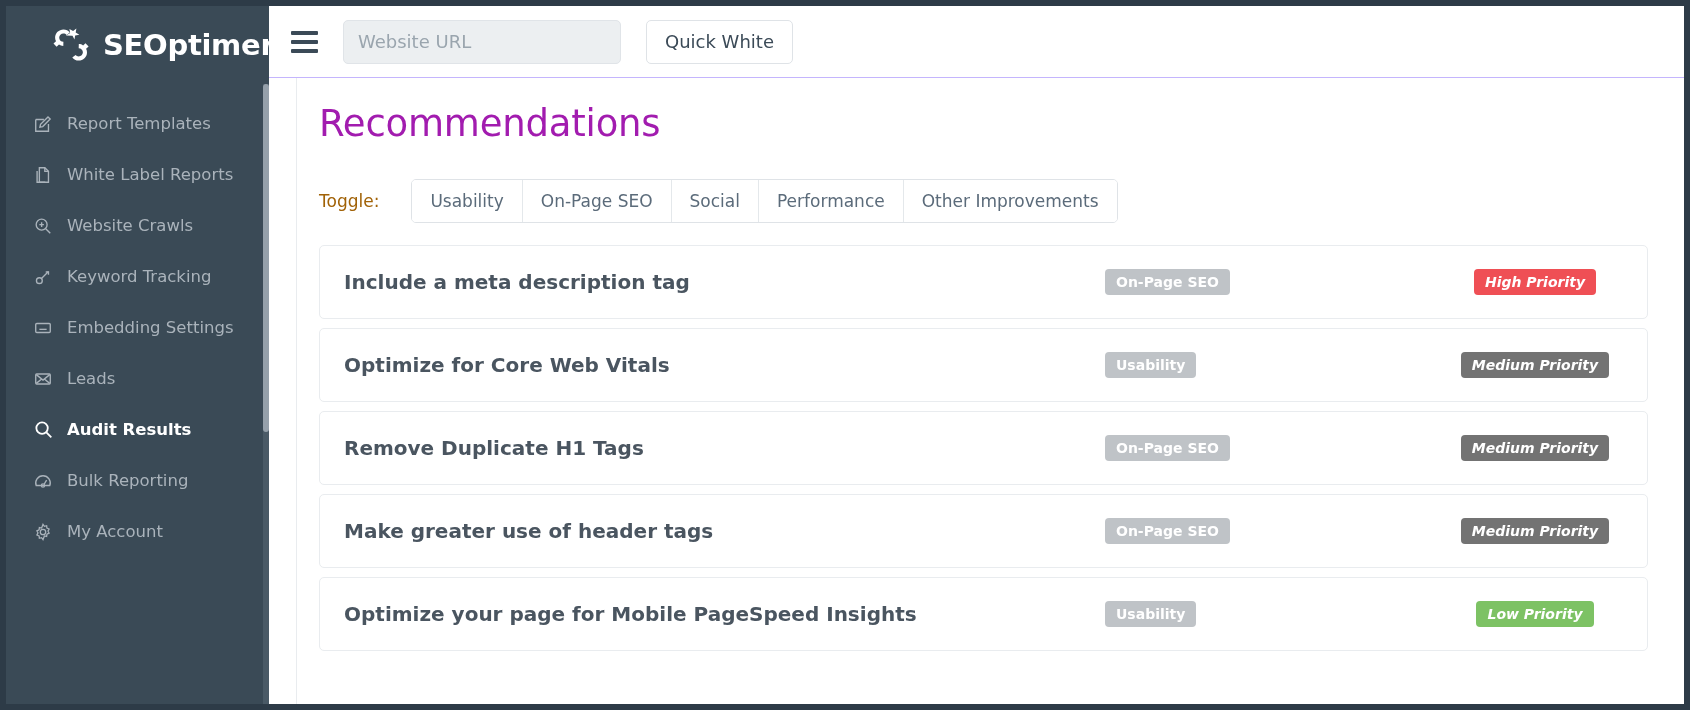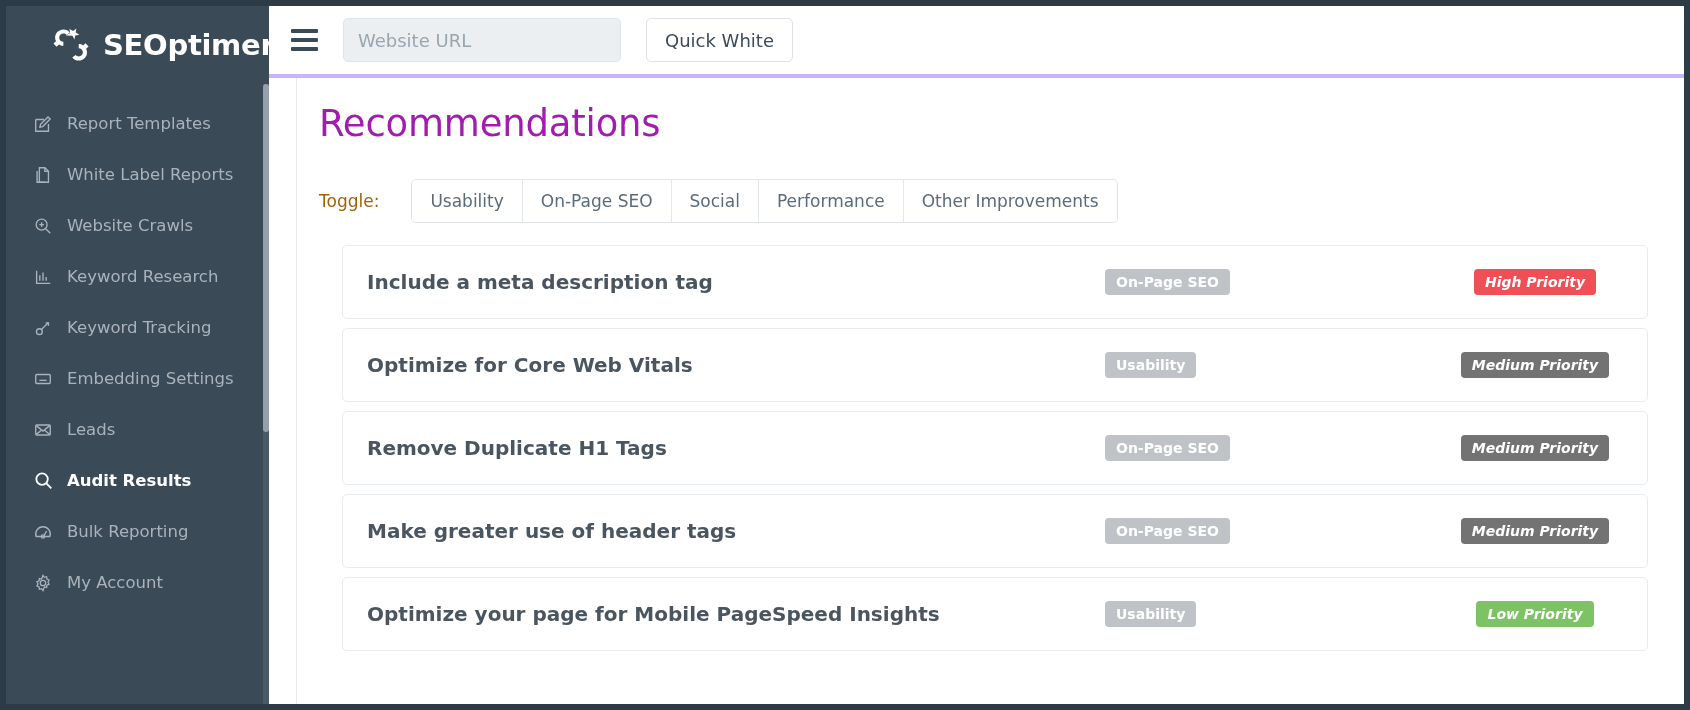--- a/index.html
+++ b/index.html
@@ -94,21 +94,21 @@
     background: #ffffff;
     display: flex;
     flex-direction: column;
     overflow: hidden;
   }
 
   #topbar {
     height: 72px;
     flex: 0 0 72px;
     background: #ffffff;
-    border-bottom: 4px solid #c4b5fd;
+    border-bottom: 1px solid #c4b5fd;
     display: flex;
     align-items: center;
     padding-left: 22px;
     gap: 25px;
   }
   .hamburger {
     width: 27px; height: 22px;
     display: flex; flex-direction: column; justify-content: space-between;
     cursor: pointer;
   }
@@ -207,21 +207,20 @@
   .rec-list { display: flex; flex-direction: column; gap: 9px; }
   .rec-row {
     height: 74px;
     background: #ffffff;
     border: 1px solid #e9ecef;
     border-radius: 5px;
     display: flex;
     align-items: center;
     padding: 0 22px 0 24px;
     cursor: pointer;
-    margin-left: 23px;
   }
   .rec-title {
     font-size: 20px;
     font-weight: 700;
     color: #4a5560;
     flex: 0 0 auto;
     font-family: "DejaVu Sans", sans-serif;
   }
   .rec-spacer-a { flex: 1 1 auto; }
   .rec-cat-cell {
@@ -299,29 +298,20 @@
         <span class="nav-icon">
           <svg viewBox="0 0 22 22" width="20" height="20" fill="none" stroke="currentColor" stroke-width="1.5">
             <circle cx="9.5" cy="9.5" r="6"></circle>
               <path d="M14 14l5 5"></path>
               <path d="M7 9.5h5M9.5 7v5"></path>
           </svg>
         </span>
         <span>Website Crawls</span>
       </div>
 
-      <div class="nav-item">
-        <span class="nav-icon">
-          <svg viewBox="0 0 22 22" width="20" height="20" fill="none" stroke="currentColor" stroke-width="1.5">
-            <path d="M4 4v14h15"></path>
-              <path d="M7.5 15V9M11 15V6M14.5 15v-4"></path>
-          </svg>
-        </span>
-        <span>Keyword Research</span>
-      </div>
 
       <div class="nav-item">
         <span class="nav-icon">
           <svg viewBox="0 0 22 22" width="20" height="20" fill="none" stroke="currentColor" stroke-width="1.5">
             <circle cx="7" cy="15" r="3.2"></circle>
               <path d="M9.3 12.7L17 5"></path>
               <path d="M14 5.5l3 0 0 3"></path>
           </svg>
         </span>
         <span>Keyword Tracking</span>

